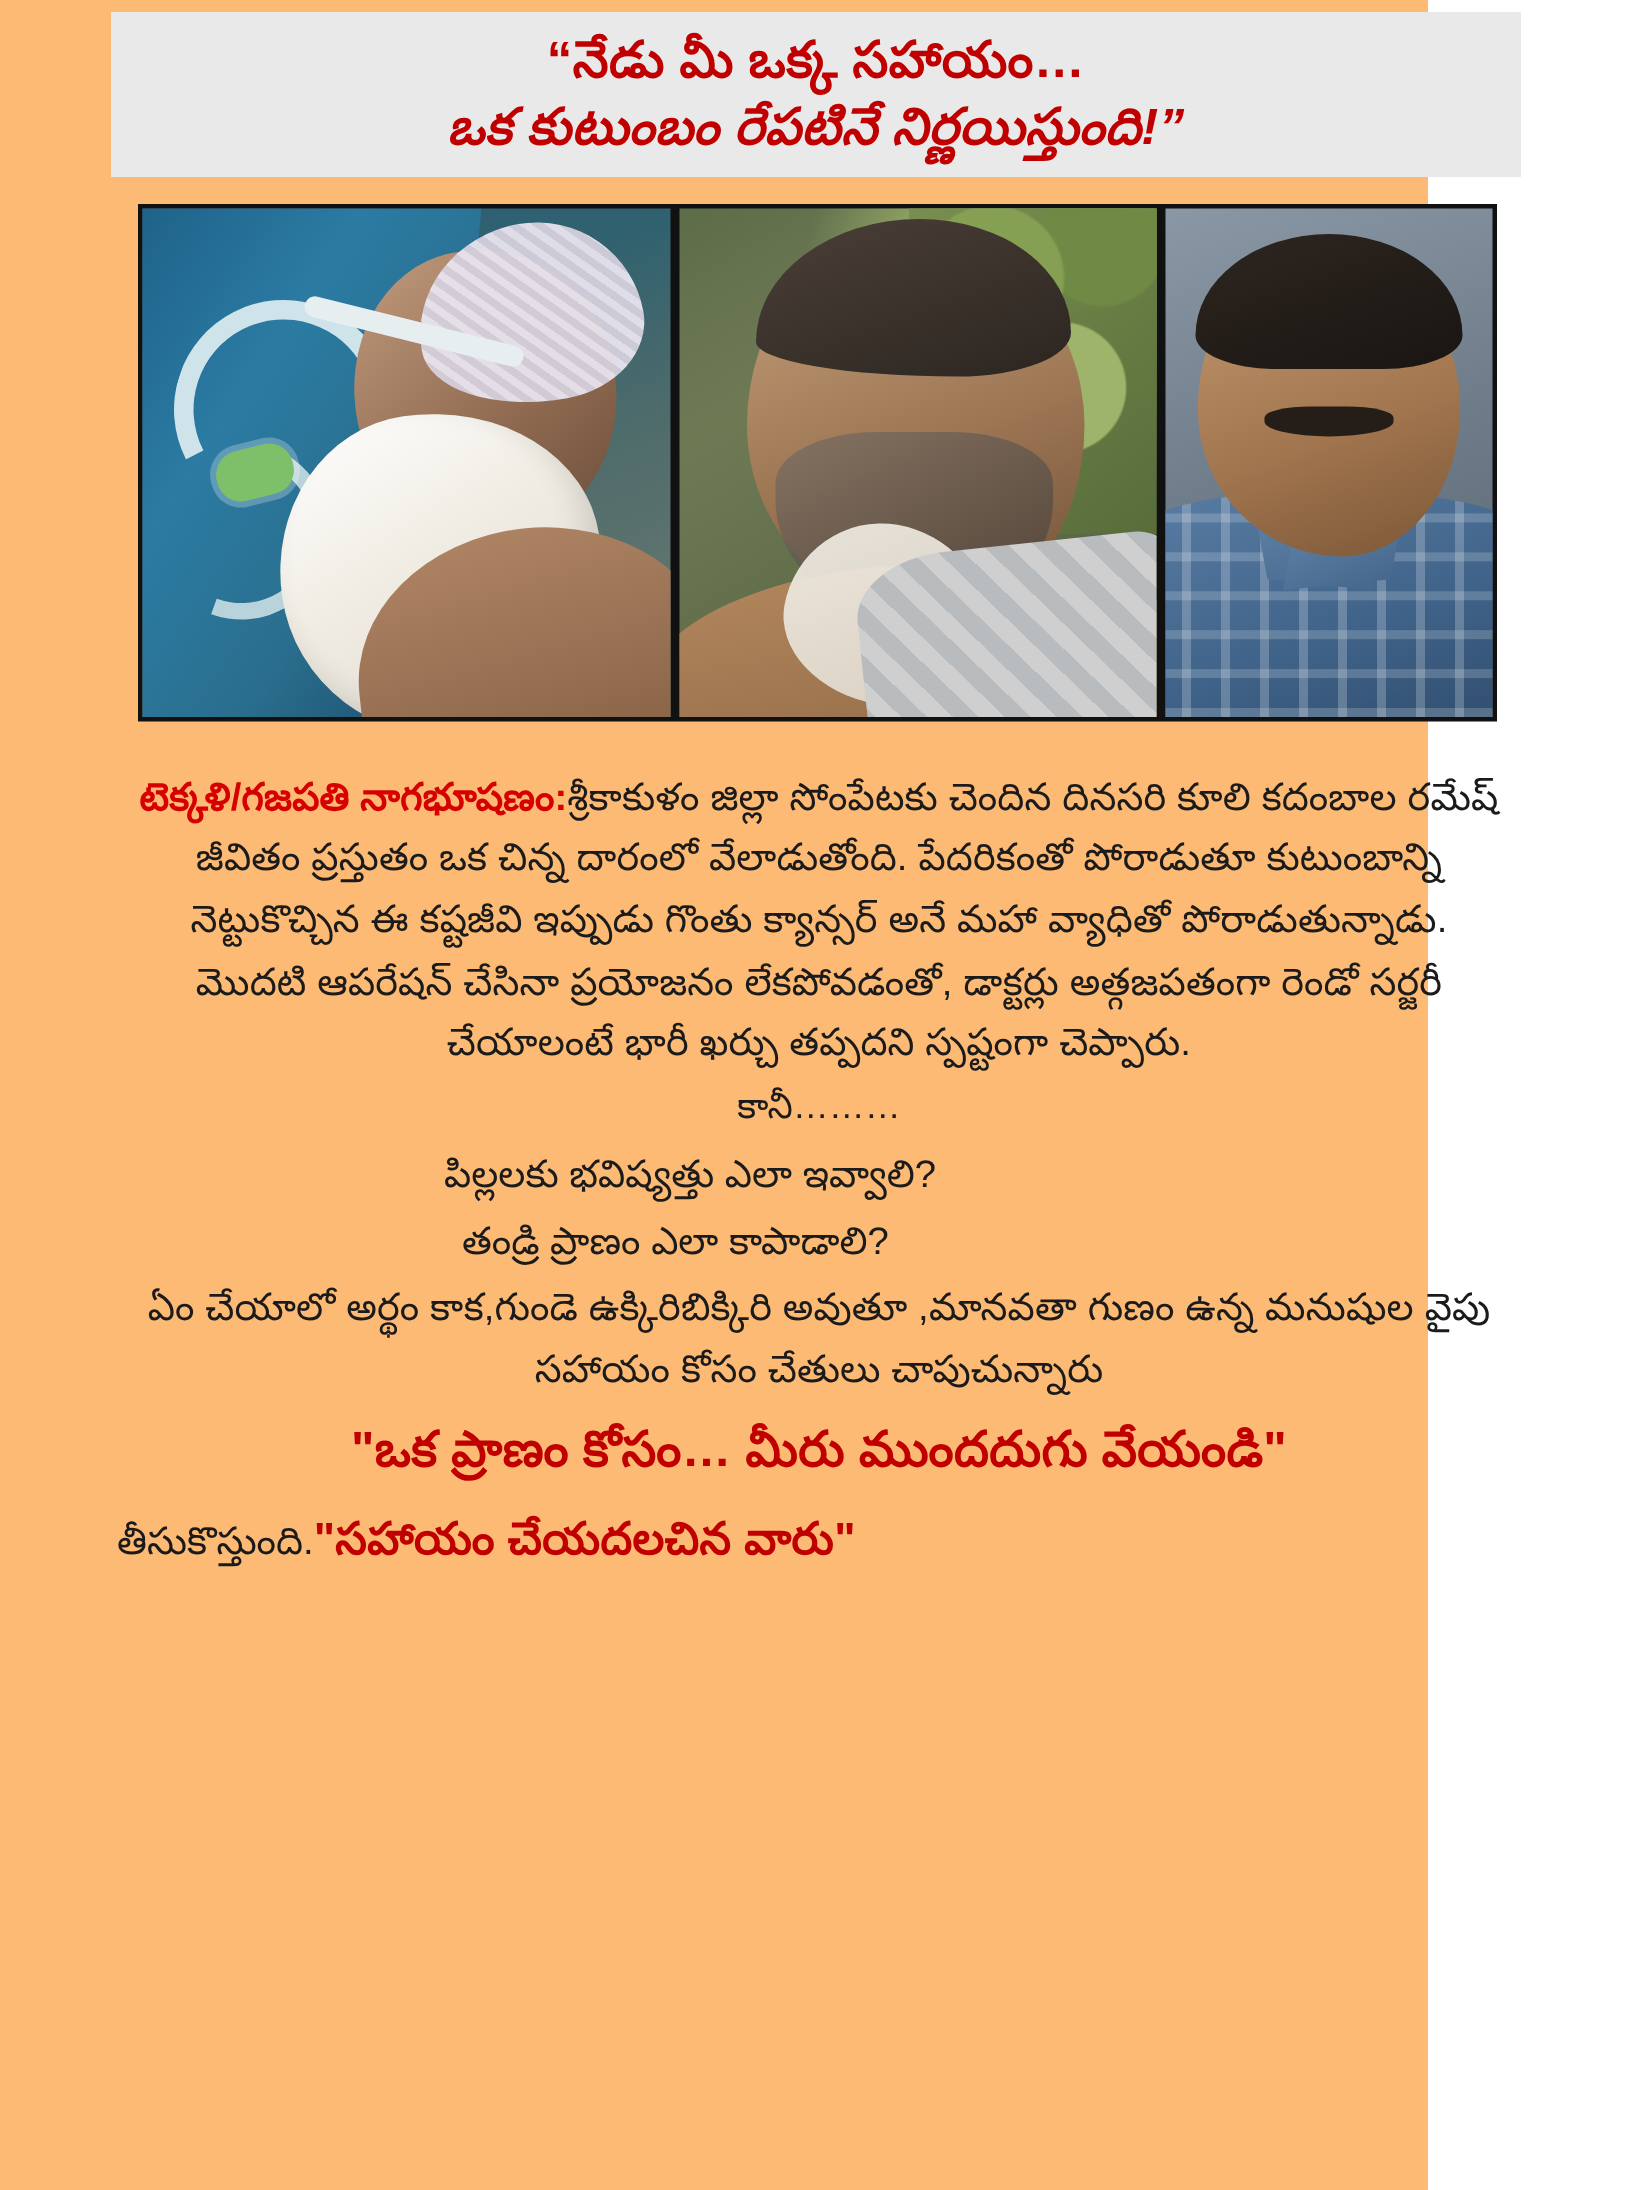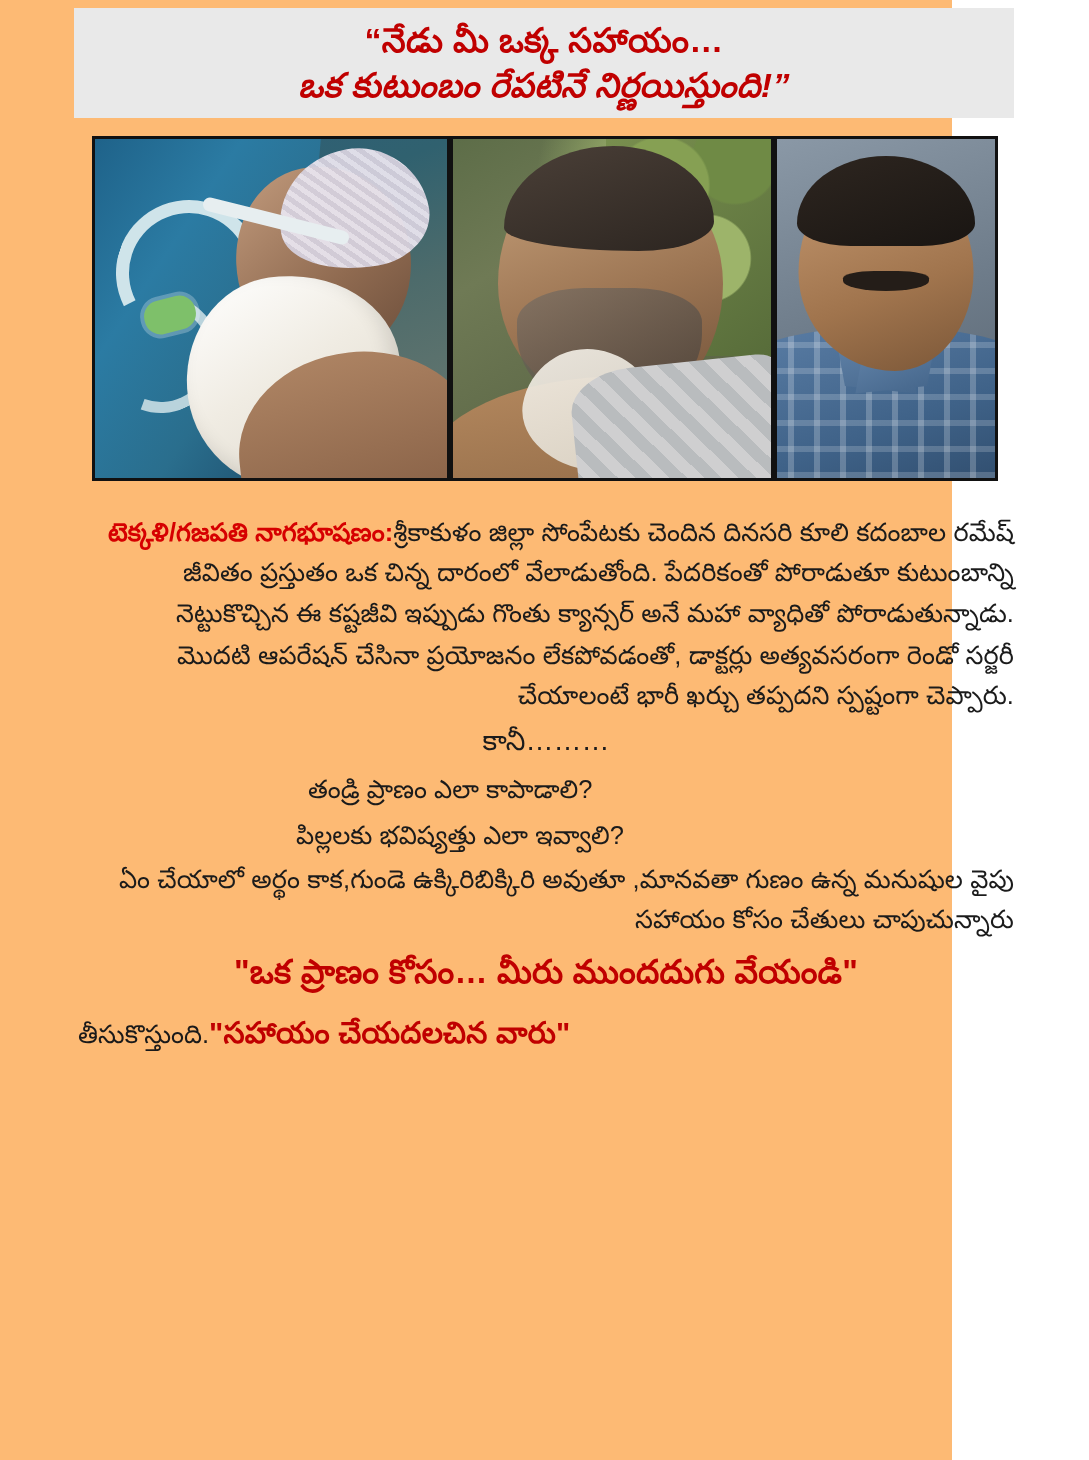--- a/index.html
+++ b/index.html
@@ -219,30 +219,30 @@
     position: absolute;
     left: 78px;
     top: 512px;
     width: 936px;
   }
   .para {
     font-size: 25.5px;
     line-height: 1.58;
     color: #1b1b1b;
     margin: 0 0 2px 0;
-    text-align: right;
+    text-align: center;
     letter-spacing: 0.1px;
   }
   .byline {
     color: #d60000;
     font-weight: bold;
   }
   .center-line {
     text-align: center;
-    font-size: 28px;
+    font-size: 24px;
     line-height: 1.6;
     color: #1b1b1b;
     margin: 4px 0;
   }
   .indent-line {
     padding-left: 230px;
     font-size: 25.5px;
     line-height: 1.7;
     color: #1b1b1b;
     margin: 2px 0;
@@ -311,27 +311,27 @@
       <div class="hair3"></div>
       <div class="mustache"></div>
     </div>
 
   </div>
 
   <div class="article">
 
     <p class="para"><span class="byline">టెక్కళి/గజపతి నాగభూషణం:</span><span>శ్రీకాకుళం జిల్లా సోంపేటకు చెందిన దినసరి కూలి కదంబాల రమేష్ జీవితం ప్రస్తుతం ఒక చిన్న దారంలో వేలాడుతోంది. పేదరికంతో పోరాడుతూ కుటుంబాన్ని నెట్టుకొచ్చిన ఈ కష్టజీవి ఇప్పుడు గొంతు క్యాన్సర్ అనే మహా వ్యాధితో పోరాడుతున్నాడు.</span></p>
 
-    <p class="para">మొదటి ఆపరేషన్ చేసినా ప్రయోజనం లేకపోవడంతో, డాక్టర్లు అత్యవసరంగా రెండో సర్జరీ చేయాలంటే భారీ ఖర్చు తప్పదని స్పష్టంగా చెప్పారు.</p>
+    <p class="para">మొదటి ఆపరేషన్ చేసినా ప్రయోజనం లేకపోవడంతో, డాక్టర్లు అత్గజపతంగా రెండో సర్జరీ చేయాలంటే భారీ ఖర్చు తప్పదని స్పష్టంగా చెప్పారు.</p>
 
     <div class="center-line">కానీ………</div>
 
 
+    <div class="indent-line lvl2">పిల్లలకు భవిష్యత్తు ఎలా ఇవ్వాలి?</div>
     <div class="indent-line">తండ్రి ప్రాణం ఎలా కాపాడాలి?</div>
-    <div class="indent-line lvl2">పిల్లలకు భవిష్యత్తు ఎలా ఇవ్వాలి?</div>
 
     <p class="para">ఏం చేయాలో అర్థం కాక,గుండె ఉక్కిరిబిక్కిరి అవుతూ ,మానవతా గుణం ఉన్న మనుషుల వైపు   సహాయం కోసం చేతులు చాపుచున్నారు</p>
 
     <div class="callout">"ఒక ప్రాణం కోసం… మీరు ముందదుగు వేయండి"</div>
 
 
     <div class="closing-row">
       <span>తీసుకొస్తుంది.</span>
       <span class="closing-highlight">"సహాయం చేయదలచిన వారు"</span>
     </div>

